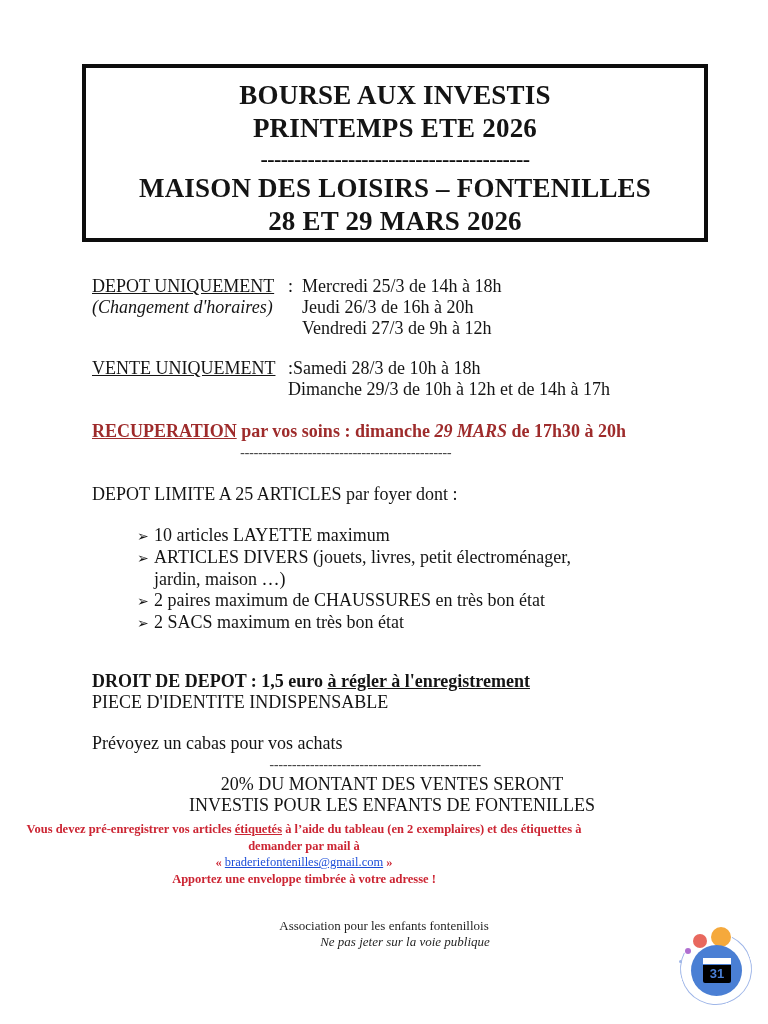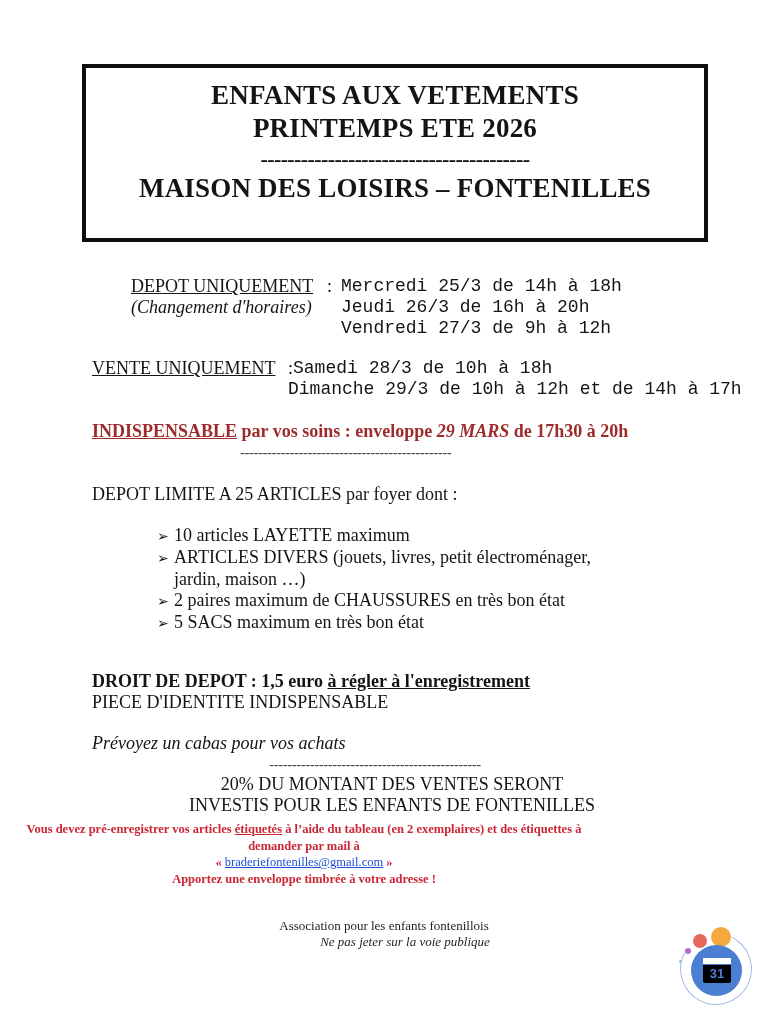--- a/index.html
+++ b/index.html
@@ -64,26 +64,25 @@
   .i { font-style: italic; }
 
   
   .sched-label {
     display: inline-block;
     vertical-align: top;
   }
   .sched-col {
     display: inline-block;
     vertical-align: top;
-    font-family: Liberation Mono, monospace;
   }
 
   
   #depot-block { left: 92px; top: 276px; }
-  #depot-block .lab-w { width: 196px; margin-left: 39px; }
+  #depot-block .lab-w { width: 196px; }
   #depot-block .sep-w { width: 14px; display:inline-block; }
 
   #vente-block { left: 92px; top: 358px; }
   #vente-block .lab-w { width: 196px; }
 
   
   #recup-block {
     left: 92px;
     top: 421px;
     color: #9e2b2b;
@@ -99,42 +98,42 @@
     color: #4a4a4a;
     letter-spacing: -0.5px;
     white-space: nowrap;
     overflow: hidden;
   }
   #recup-dash { left: 240px; top: 445px; width: 320px; }
   #invest-dash { left: 200px; top: 757px; width: 350px; text-align: center; }
 
   
   #limite-block { left: 92px; top: 484px; }
-  #list-block { left: 137px; top: 525px; margin-left: 20px; }
+  #list-block { left: 137px; top: 525px; }
   .li {
     white-space: nowrap;
     line-height: 21px;
   }
   .li .arrow {
     display: inline-block;
     width: 17px;
     font-family: "DejaVu Sans", sans-serif;
     font-size: 14px;
   }
   .li-cont {
     padding-left: 17px;
     white-space: nowrap;
     line-height: 21px;
   }
 
   
   #droit-block { left: 92px; top: 671px; }
   #droit-block .l1 { font-weight: bold; }
   #droit-block .l2 { font-weight: normal; }
-  #prevoyez-block { left: 92px; top: 733px; font-style: italic; }
+  #prevoyez-block { left: 92px; top: 733px; }
 
   
   #invest-block {
     left: 8px;
     top: 774px;
     width: 768px;
     text-align: center;
     font-size: 18px;
     line-height: 21px;
   }
@@ -264,24 +263,25 @@
     width: 3px; height: 3px;
     background: #9fb6e8;
   }
 </style>
 </head>
 <body>
 
 <div class="page">
 
   <div class="header-box">
-    <div class="header-line">ENFANTS AUX VETEMENTS</div>
+    <div class="header-line">BOURSE AUX INVESTIS</div>
     <div class="header-line">PRINTEMPS ETE 2026</div>
     <div class="header-dash">----------------------------------------</div>
     <div class="header-line">MAISON DES LOISIRS – FONTENILLES</div>
+    <div class="header-line">28 ET 29 MARS 2026</div>
   </div>
 
   <div class="blk" id="depot-block">
     <div class="row">
       <span class="sched-label lab-w u">DEPOT UNIQUEMENT</span><span class="sep-w">:</span><span class="sched-col">Mercredi 25/3 de 14h à 18h</span>
     </div>
     <div class="row">
       <span class="sched-label lab-w i">(Changement d'horaires)</span><span class="sep-w"></span><span class="sched-col">Jeudi 26/3        de 16h à 20h</span>
     </div>
     <div class="row">
@@ -292,39 +292,39 @@
   <div class="blk" id="vente-block">
     <div class="row">
       <span class="sched-label lab-w u">VENTE UNIQUEMENT</span><span class="sep-w">:</span><span class="sched-col">Samedi 28/3    de 10h à 18h</span>
     </div>
     <div class="row">
       <span class="sched-label lab-w"></span><span class="sep-w"></span><span class="sched-col">Dimanche 29/3 de 10h à 12h et de 14h à 17h</span>
     </div>
   </div>
 
   <div class="blk" id="recup-block">
-    <span class="u">INDISPENSABLE</span><span> par vos soins : enveloppe </span><span class="i">29 MARS</span><span>   de 17h30 à 20h</span>
+    <span class="u">RECUPERATION</span><span> par vos soins : dimanche </span><span class="i">29 MARS</span><span>   de 17h30 à 20h</span>
   </div>
   <div class="dash-sep" id="recup-dash">-----------------------------------------------</div>
 
   <div class="blk" id="limite-block">DEPOT LIMITE A 25 ARTICLES par foyer dont :</div>
 
   <div class="blk" id="list-block">
     <div class="li">
       <span class="arrow">➢</span><span>10 articles LAYETTE maximum</span>
     </div>
     <div class="li">
       <span class="arrow">➢</span><span>ARTICLES DIVERS (jouets, livres, petit électroménager,</span>
     </div>
     <div class="li-cont">jardin, maison …)</div>
     <div class="li">
       <span class="arrow">➢</span><span>2 paires maximum de CHAUSSURES en très bon état</span>
     </div>
     <div class="li">
-      <span class="arrow">➢</span><span>5 SACS maximum en très bon état</span>
+      <span class="arrow">➢</span><span>2 SACS maximum en très bon état</span>
     </div>
   </div>
 
   <div class="blk" id="droit-block">
     <div class="row l1">
       <span>DROIT DE DEPOT : 1,5 euro </span><span class="u">à régler à l'enregistrement</span>
     </div>
     <div class="row l2">PIECE D'IDENTITE INDISPENSABLE</div>
   </div>
 

